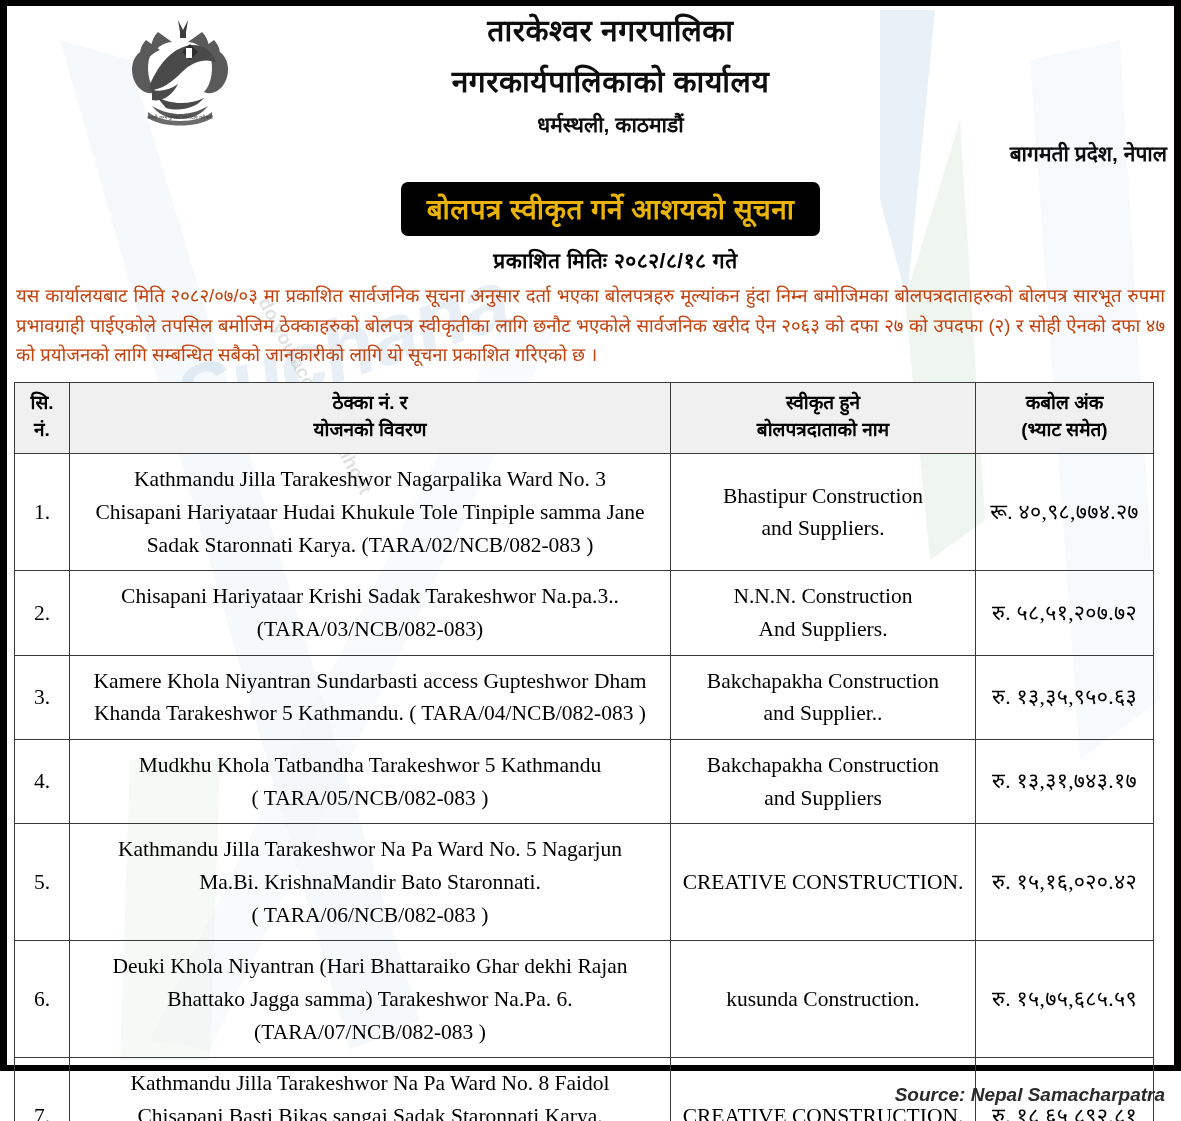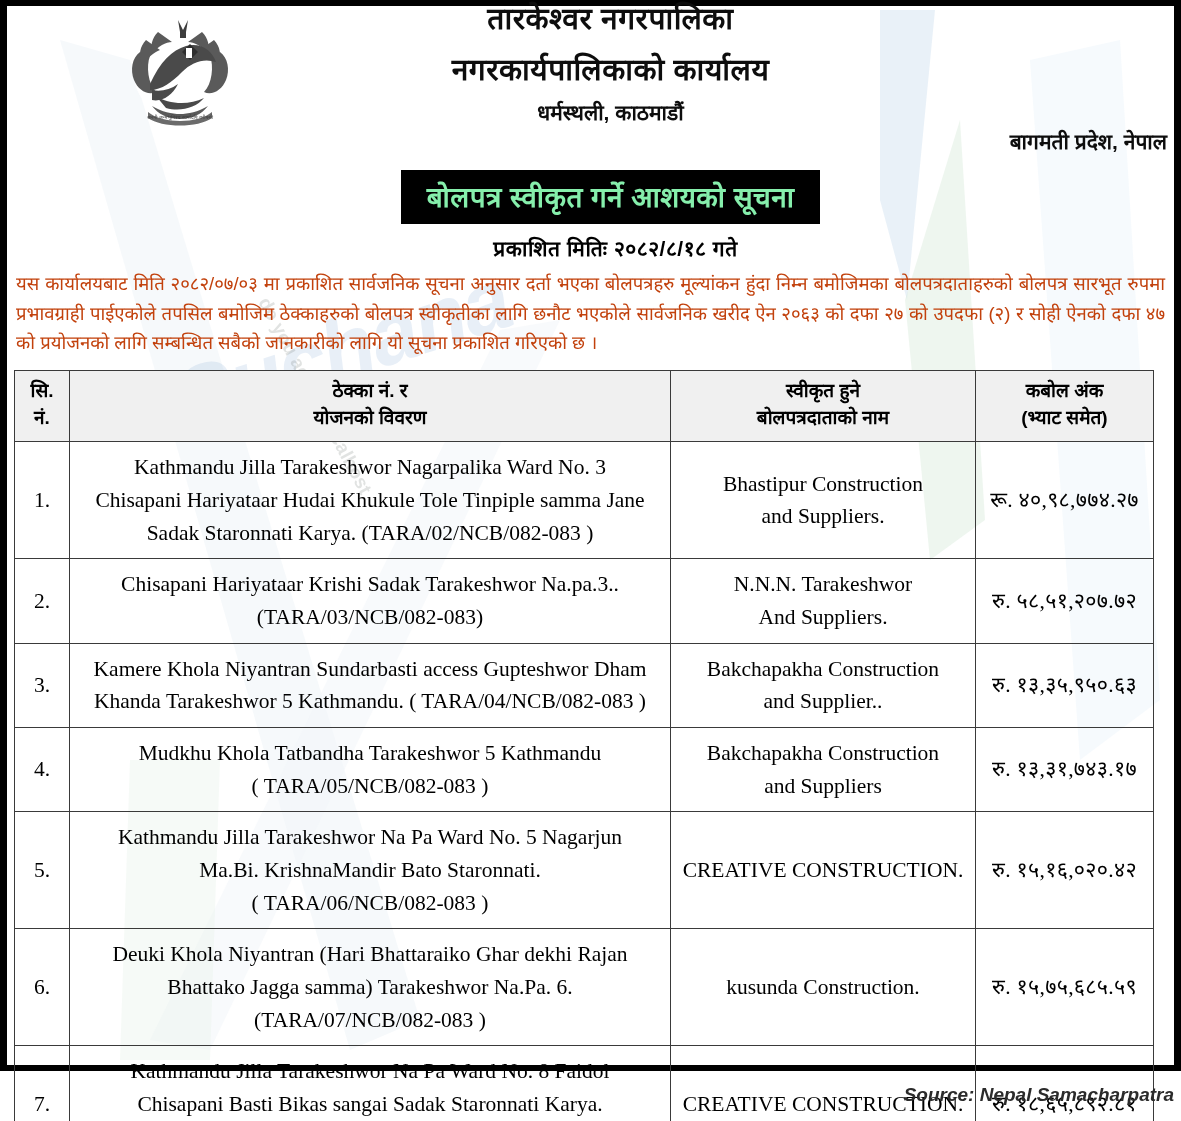--- a/index.html
+++ b/index.html
@@ -72,21 +72,21 @@
 
   .content {
     position: relative;
     z-index: 2;
     padding: 0 14px;
   }
 
   
   .header {
     position: relative;
-    padding-top: 0;
+    padding-top: 12px;
     text-align: center;
   }
   .emblem {
     position: absolute;
     left: 112px;
     top: 18px;
     width: 108px;
     height: 116px;
   }
   .org-lines {
@@ -102,26 +102,27 @@
   .org-l4 { font-size: 21px; margin-top: 2px; text-align: right; }
 
   .banner-wrap {
     margin-top: 14px;
     padding-left: 40px;
     text-align: center;
   }
   .banner {
     display: inline-block;
     background: #000000;
-    color: #86efac;
+    color: #eab308;
     font-family: "Liberation Sans", sans-serif;
     font-weight: bold;
     font-size: 28px;
     padding: 7px 26px 9px 26px;
     letter-spacing: 0.4px;
+    border-radius: 7px;
   }
 
   .pubdate {
     margin-top: 10px;
     padding-left: 50px;
     text-align: center;
     font-family: "Liberation Sans", sans-serif;
     font-weight: bold;
     font-size: 21px;
     letter-spacing: 0.5px;
@@ -181,21 +182,21 @@
   }
   td.desc  { padding-left: 10px; padding-right: 10px; }
   td.name  { font-size: 21.5px; margin-left: 44px; }
   td.amt {
     font-family: "Liberation Sans", sans-serif;
     font-size: 19px;
     letter-spacing: 0.3px;
   }
   .source {
     position: absolute;
-    right: 7px;
+    right: 16px;
     top: 1095px;
     transform: translateY(-50%);
     font-family: "Liberation Sans", sans-serif;
     font-style: italic;
     font-weight: bold;
     font-size: 19px;
     color: #2b2b2b;
     z-index: 3;
   }
 </style>
@@ -310,21 +311,21 @@
             </td>
             <td class="amt">रू. ४०,९८,७७४.२७</td>
           </tr>
           <tr>
             <td class="sn">2.</td>
             <td class="desc">
               <div>Chisapani Hariyataar Krishi Sadak Tarakeshwor Na.pa.3..</div>
               <div>(TARA/03/NCB/082-083)</div>
             </td>
             <td class="name">
-              <div>N.N.N. Tarakeshwor</div>
+              <div>N.N.N. Construction</div>
               <div>And Suppliers.</div>
             </td>
             <td class="amt">रु. ५८,५१,२०७.७२</td>
           </tr>
           <tr>
             <td class="sn">3.</td>
             <td class="desc">
               <div>Kamere Khola Niyantran Sundarbasti access Gupteshwor Dham</div>
               <div>Khanda Tarakeshwor 5 Kathmandu. ( TARA/04/NCB/082-083 )</div>
             </td>

